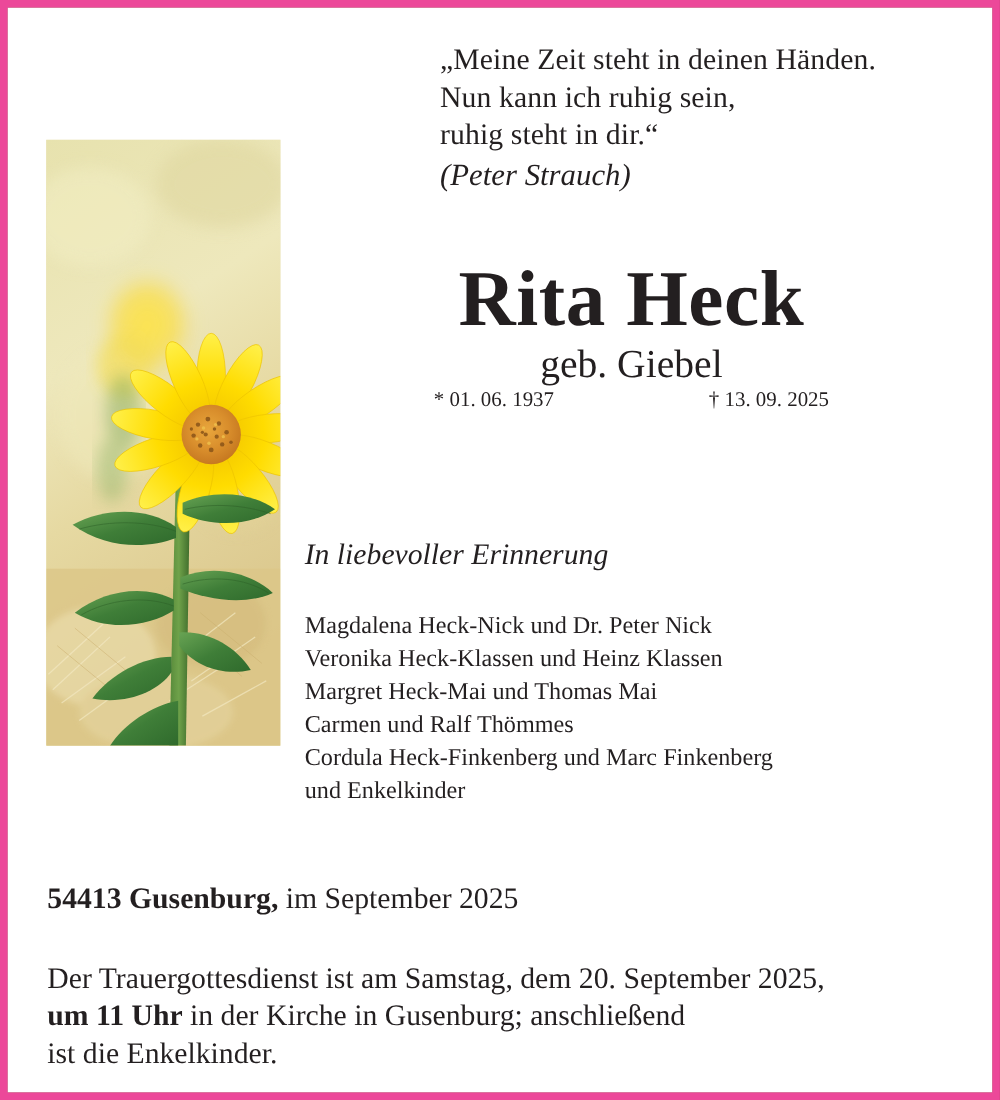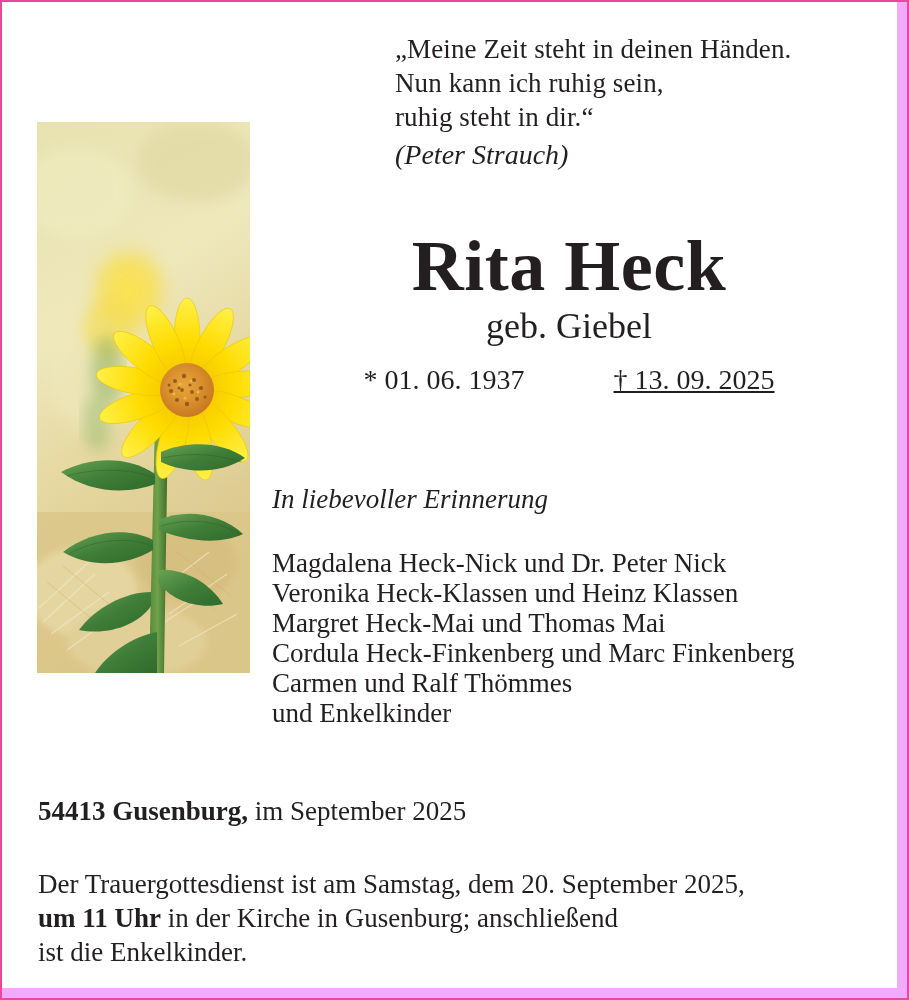--- a/index.html
+++ b/index.html
@@ -13,22 +13,22 @@
     overflow: hidden;
     font-family: "Liberation Serif", "DejaVu Serif", serif;
     color: #231f20;
   }
 
   #notice {
     position: relative;
     box-sizing: border-box;
     width: 909px;
     height: 1000px;
-    background: #f0abfc;
-    border: 2px solid #ec4899;
+    background: #7f1d1d;
+    border: 7px solid #ec4899;
   }
 
   .canvas {
     position: relative;
     width: 895px;
     height: 986px;
     background: #ffffff;
     overflow: hidden;
   }
 
@@ -82,46 +82,46 @@
     letter-spacing: 0.5px;
     color: #231f20;
   }
   .maiden-name {
     margin-top: 8px;
     font-size: 36px;
     line-height: 32px;
     color: #231f20;
   }
   .dates-row {
-    margin-top: 21px;
-    font-size: 28px;
+    margin-top: 0;
+    font-size: 19px;
     line-height: 34px;
     display: flex;
     justify-content: center;
     align-items: baseline;
     color: #231f20;
   }
   .date-birth { width: 250px; text-align: center; }
-  .date-death { width: 250px; text-align: center; text-decoration: underline; }
+  .date-death { width: 250px; text-align: center; }
 
   
   .memorial-intro {
     position: absolute;
     left: 270px;
     top: 480px;
     font-size: 27px;
     line-height: 34px;
     color: #231f20;
     font-style: italic;
   }
   .family-list {
     position: absolute;
     left: 270px;
     top: 546px;
-    font-size: 27px;
+    font-size: 22px;
     line-height: 30px;
     color: #231f20;
     font-family: Liberation Serif, serif;
   }
   .family-line { display: block; white-space: pre; }
 
   
   .place-line {
     position: absolute;
     left: 36px;
@@ -317,22 +317,22 @@
         <span class="date-death">† 13. 09. 2025</span>
       </div>
     </div>
 
     <div class="memorial-intro">In liebevoller Erinnerung</div>
 
     <div class="family-list">
       <span class="family-line">Magdalena Heck-Nick und Dr. Peter Nick</span>
       <span class="family-line">Veronika Heck-Klassen und Heinz Klassen</span>
       <span class="family-line">Margret Heck-Mai und Thomas Mai</span>
+      <span class="family-line">Carmen und Ralf Thömmes</span>
       <span class="family-line">Cordula Heck-Finkenberg und Marc Finkenberg</span>
-      <span class="family-line">Carmen und Ralf Thömmes</span>
       <span class="family-line">und Enkelkinder</span>
     </div>
 
     <div class="place-line">
       <b>54413 Gusenburg,</b><span> im September 2025</span>
     </div>
 
     <div class="service-info">
       <span class="service-line">Der Trauergottesdienst ist am Samstag, dem 20. September 2025,</span>
       <span class="service-line"><b>um 11 Uhr</b><span> in der Kirche in Gusenburg; anschließend</span></span>

